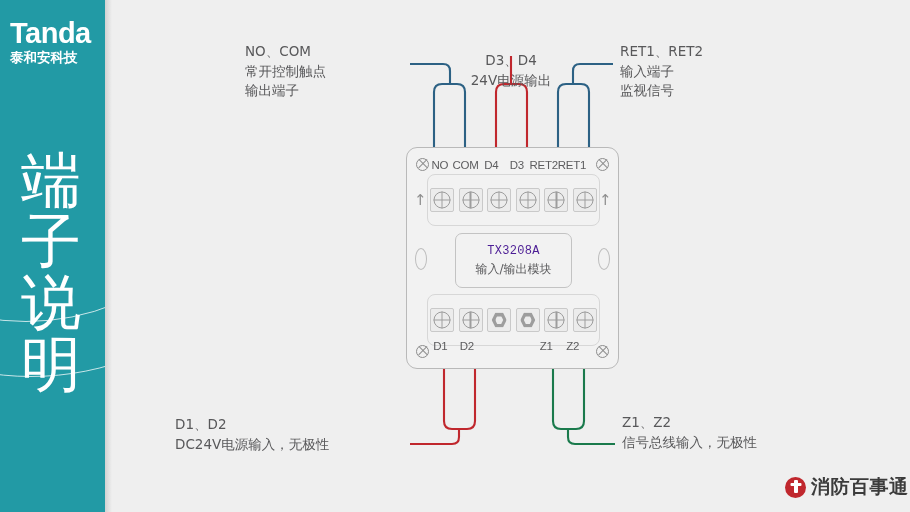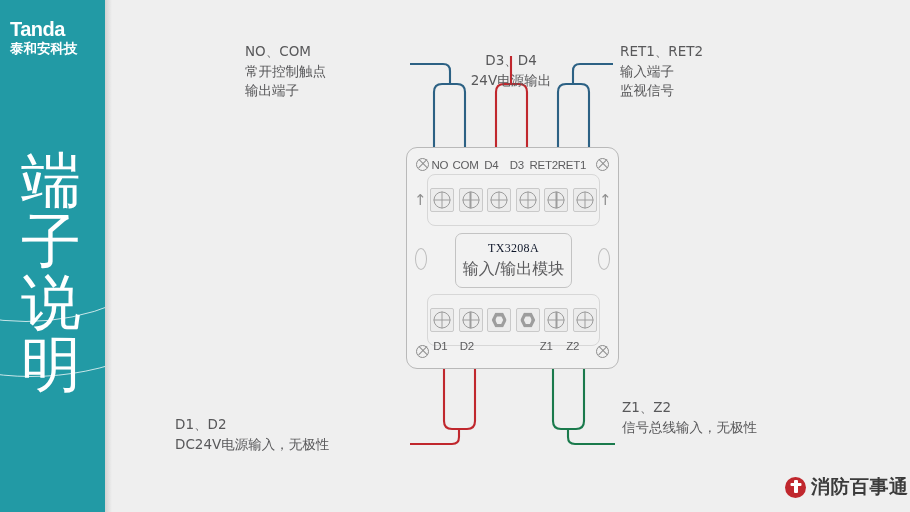--- a/index.html
+++ b/index.html
@@ -53,21 +53,21 @@
     height: 560px;
   }
   #brand {
     position: absolute;
     left: 10px;
     top: 19px;
     width: 96px;
     text-align: left;
   }
   #brand-en {
-    font-size: 20px;
+    font-size: 29px;
     font-weight: bold;
     color: #ffffff;
     letter-spacing: -0.5px;
     line-height: 1.0;
     font-family: "Liberation Sans", "DejaVu Sans", sans-serif;
   }
   #brand-cn {
     font-size: 13.5px;
     font-weight: bold;
     color: #ffffff;
@@ -291,26 +291,26 @@
     border-radius: 7px;
     box-sizing: border-box;
     display: flex;
     flex-direction: column;
     align-items: center;
     justify-content: center;
     background: #f2f2f2;
   }
   #model-name {
     font-size: 12px;
-    color: #0f172a;
+    color: #4c1d95;
     letter-spacing: 0.3px;
-    font-family: Liberation Serif, serif;
+    font-family: Liberation Mono, monospace;
   }
   #model-desc {
-    font-size: 16px;
+    font-size: 12px;
     color: #5c5c5e;
     margin-top: 3px;
     font-family: "DejaVu Sans", "Liberation Sans", sans-serif;
   }
 
   
   #footer-logo {
     position: absolute;
     left: 785px;
     top: 474px;
@@ -422,21 +422,21 @@
     <span class="ln">RET1、RET2</span>
     <span class="ln">输入端子</span>
     <span class="ln">监视信号</span>
   </div>
 
   <div class="callout right-align" style="left:175px; top:415px; width:228px;">
     <span class="ln">D1、D2</span>
     <span class="ln">DC24V电源输入，无极性</span>
   </div>
 
-  <div class="callout left-align" style="left:622px; top:398px; width:240px;">
+  <div class="callout left-align" style="left:622px; top:413px; width:240px;">
     <span class="ln">Z1、Z2</span>
     <span class="ln">信号总线输入，无极性</span>
   </div>
 
   <div id="device">
 
     <div class="corner-screw" id="cs-tl"></div>
     <div class="corner-screw" id="cs-tr"></div>
     <div class="corner-screw" id="cs-bl"></div>
     <div class="corner-screw" id="cs-br"></div>

